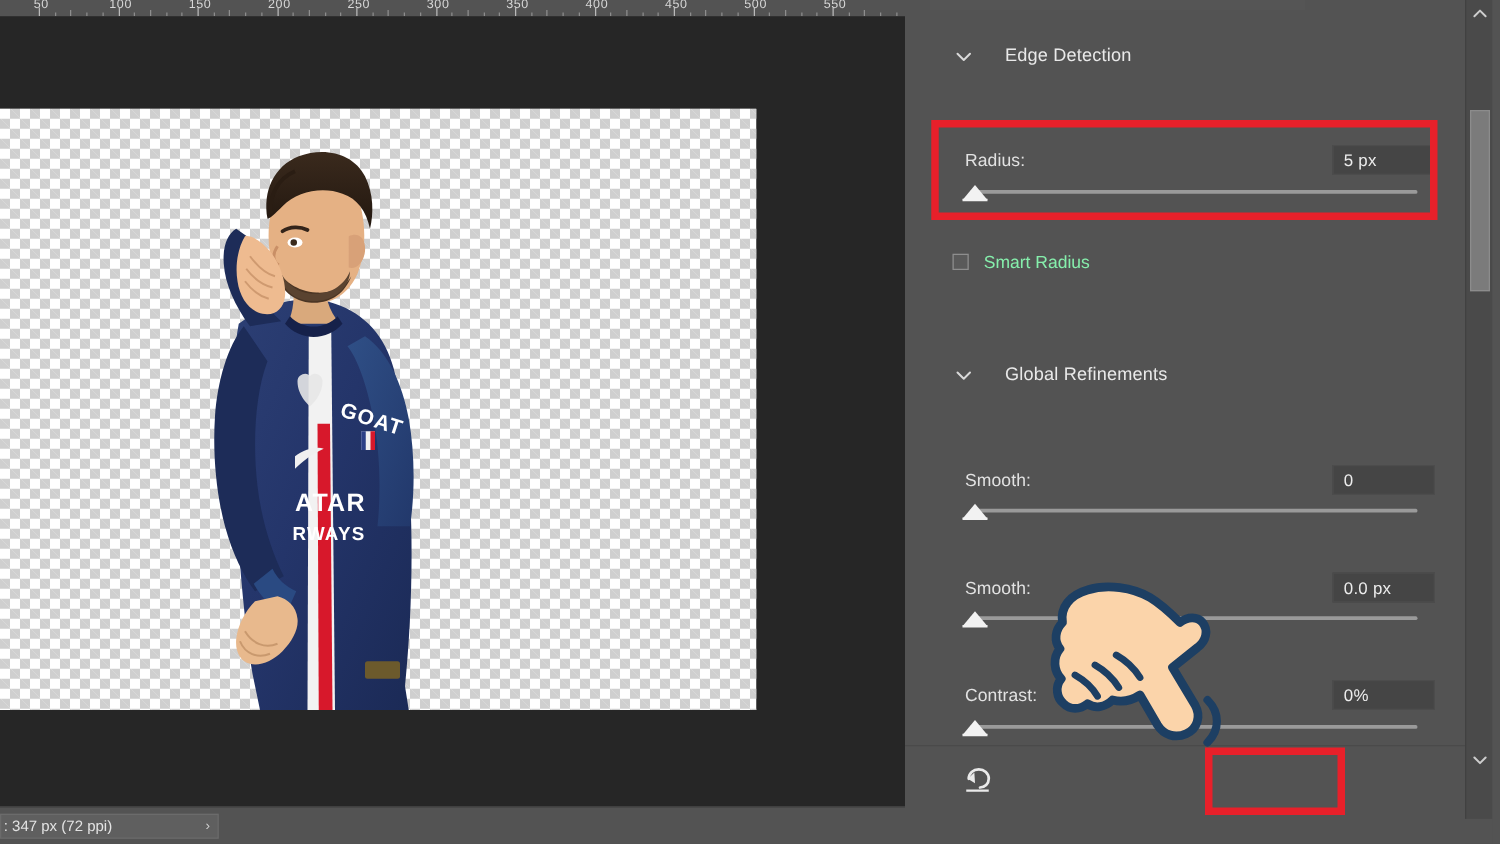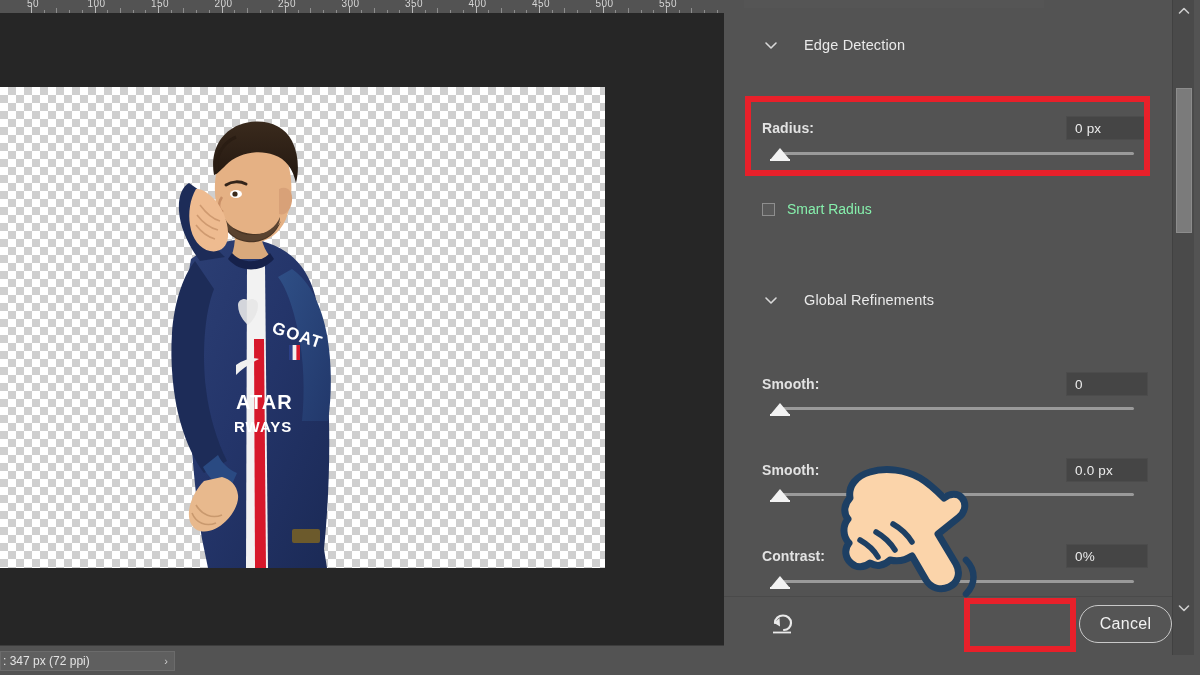--- a/index.html
+++ b/index.html
@@ -80,22 +80,22 @@
   }
 
   .section-head{
     position:absolute; display:flex; align-items:center; gap:26px;
   }
   .twisty{ width:14px; height:14px; display:block; }
   .section-title{ font-size:14.5px; color:#e9e9e9; letter-spacing:.15px; }
 
   .prop-row{ position:absolute; left:0; width:448px; }
   .prop-label{
-    position:absolute; left:38px; top:0; font-size:14px; color:#e2e2e2;
-    letter-spacing:.1px; white-space:nowrap;font-weight:bold;
+    position:absolute; left:48px; top:0; font-size:14px; color:#e2e2e2;
+    letter-spacing:.1px; white-space:nowrap;
   }
   .prop-input{
     position:absolute; right:24px; top:-4px; width:82px; height:24px;
     background:#454545; border:1px solid #4c4c4c;
     display:flex; align-items:center;
   }
   .prop-input span{
     font-size:13.5px; color:#ececec; padding-left:8px; letter-spacing:.2px;
   }
   .slider{
@@ -366,21 +366,21 @@
           <svg viewBox="0 0 14 14">
               <path d="M2 5 L7 10 L12 5" fill="none" stroke="#d9d9d9" stroke-width="1.6" stroke-linecap="round" stroke-linejoin="round"></path>
             </svg>
         </span>
         <span class="section-title">Edge Detection</span>
       </div>
 
       <div class="prop-row" style="top:120px;">
         <div class="prop-label">Radius:</div>
         <div class="prop-input">
-          <span>0 px</span>
+          <span>5 px</span>
         </div>
       </div>
       <div class="slider" style="top:146px;">
         <div class="track"></div>
         <div class="thumb"></div>
         <div class="thumb-base"></div>
       </div>
 
       <div class="checkbox-row" style="left:762px; top:201px; left:38px;">
         <span class="checkbox"></span>
@@ -436,21 +436,20 @@
 
     <div class="panel-footer">
       <div class="reset-btn">
         <svg width="26" height="26" viewBox="0 0 26 26">
           <path d="M6 12 C6 7.6,9.6 4.5,14 4.5 C18.4 4.5,22 7.6,22 12
                    C22 16,18.8 18.8,15 19" fill="none" stroke="#eaeaea" stroke-width="2.2" stroke-linecap="round"></path>
           <path d="M10.5 7 L5.2 12 L11 15.6 Z" fill="#eaeaea"></path>
           <rect x="4" y="20.6" width="18" height="1.8" fill="#eaeaea"></rect>
         </svg>
       </div>
-      <div class="btn cancel">Cancel</div>
     </div>
 
     <div class="vscroll">
       <div class="arrow up">
         <svg width="12" height="10" viewBox="0 0 12 10">
             <path d="M1.5 7 L6 2.5 L10.5 7" fill="none" stroke="#cdcdcd" stroke-width="1.6" stroke-linecap="round" stroke-linejoin="round"></path>
           </svg>
       </div>
       <div class="thumb"></div>
       <div class="arrow down">

